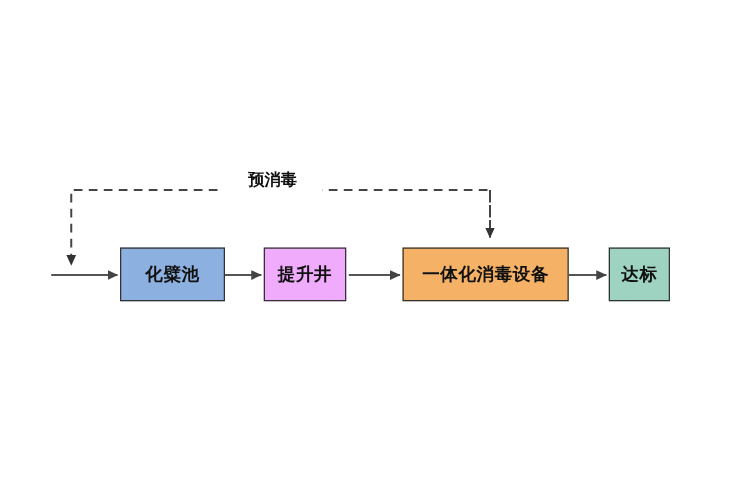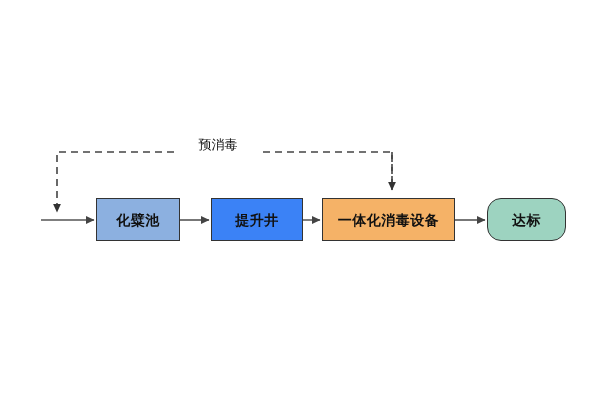--- a/index.html
+++ b/index.html
@@ -41,46 +41,45 @@
   .node-label {
     display: block;
   }
   #node-huafenchi {
     left: 96px;  top: 198px;  width: 84px;  height: 43px;
     background: #8CB0E0;
     color: #111111;
     font-size: 14px;
   }
   #node-tishengjing {
-    left: 211px; top: 198px;  width: 92px;  height: 43px;
-    background: #3b82f6;
+    left: 211px; top: 198px;  width: 66px;  height: 43px;
+    background: #f0abfc;
     color: #111111;
     font-size: 14px;
   }
   #node-xiaodu-shebei {
     left: 322px; top: 198px;  width: 133px; height: 43px;
     background: #F5B267;
     color: #111111;
     font-size: 14px;
   }
   #node-dabiao {
-    left: 487px; top: 198px;  width: 79px;  height: 43px;
+    left: 487px; top: 198px;  width: 49px;  height: 43px;
     background: #9DD3C0;
     color: #111111;
     font-size: 14px;
-    border-radius: 14px;
   }
   #feedback-label {
     position: absolute;
     left: 178px;
     top: 137px;
     width: 76px;
     text-align: center;
     font-size: 13px;
-    font-weight: normal;
+    font-weight: bold;
     color: #111111;
     background: #ffffff;
     padding: 1px 2px;
     line-height: 1.1;
     white-space: nowrap;
   }
 </style>
 </head>
 <body>
 

